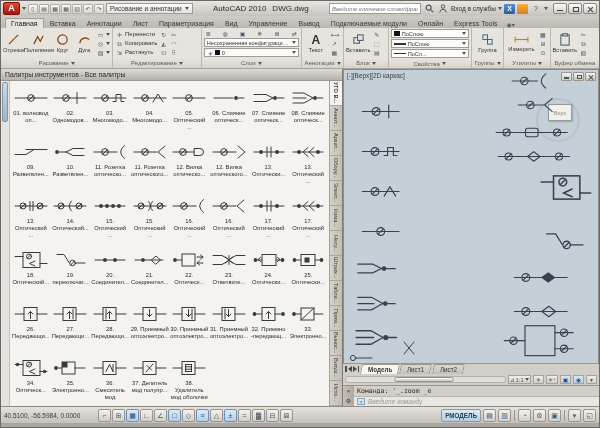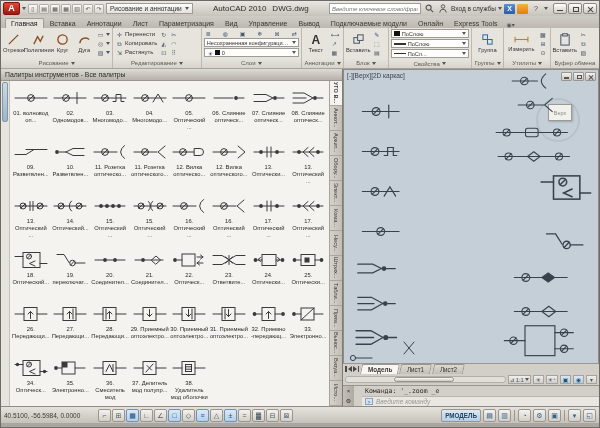--- a/index.html
+++ b/index.html
@@ -115,21 +115,21 @@
   .hthumb{position:absolute;left:30%;width:38%;top:0;bottom:0;background:linear-gradient(#fdfdfc,#c9c5be);
           border:1px solid #9a968f;border-radius:3px;}
   .srbtn{height:9px;min-width:11px;border:1px solid #a7a39b;background:linear-gradient(#f1efeb,#d2cfc8);
          font-size:5.8px;color:#445a6e;display:flex;align-items:center;justify-content:center;padding:0 1px;gap:1px;}
   .srbtn.blue{color:#1d4e79;background:linear-gradient(#dbe7f2,#b9cfe2);}
 
   
   .cmd{height:21px;flex:0 0 21px;display:flex;background:#d2cfc8;border-top:1px solid #9a968f;}
   .cmdstrip{width:11px;flex:0 0 11px;background:linear-gradient(90deg,#c4c0b9,#aeaaa2);display:flex;flex-direction:column;
             align-items:center;justify-content:space-around;color:#3a3834;font-size:6px;}
-  .cmdmain{flex:1;display:flex;flex-direction:column;margin-left:8px;}
+  .cmdmain{flex:1;display:flex;flex-direction:column;}
   .chist{flex:1;font-family:"DejaVu Sans Mono",monospace;font-size:6.5px;color:#2b2a27;display:flex;align-items:center;padding:0 3px;}
   .cprompt{flex:1;background:#e9e7e2;border-top:1px solid #bab6ae;display:flex;align-items:center;padding:0 3px;gap:3px;}
   .cprompt .pico{width:8px;height:7px;border:1px solid #8aa4bd;background:#d7e4f0;font-size:5px;line-height:6px;
                  text-align:center;color:#1d4e79;}
   .cprompt .ptext{font-size:6.5px;font-style:italic;color:#9a9892;}
 
   
   .sbar{height:17px;flex:0 0 17px;background:linear-gradient(#e5e2dc,#c6c2bb);border-top:1px solid #8f8b85;
         display:flex;align-items:center;padding:0 3px;gap:2px;}
   .coords{font-size:6.5px;color:#3a3834;min-width:92px;}

